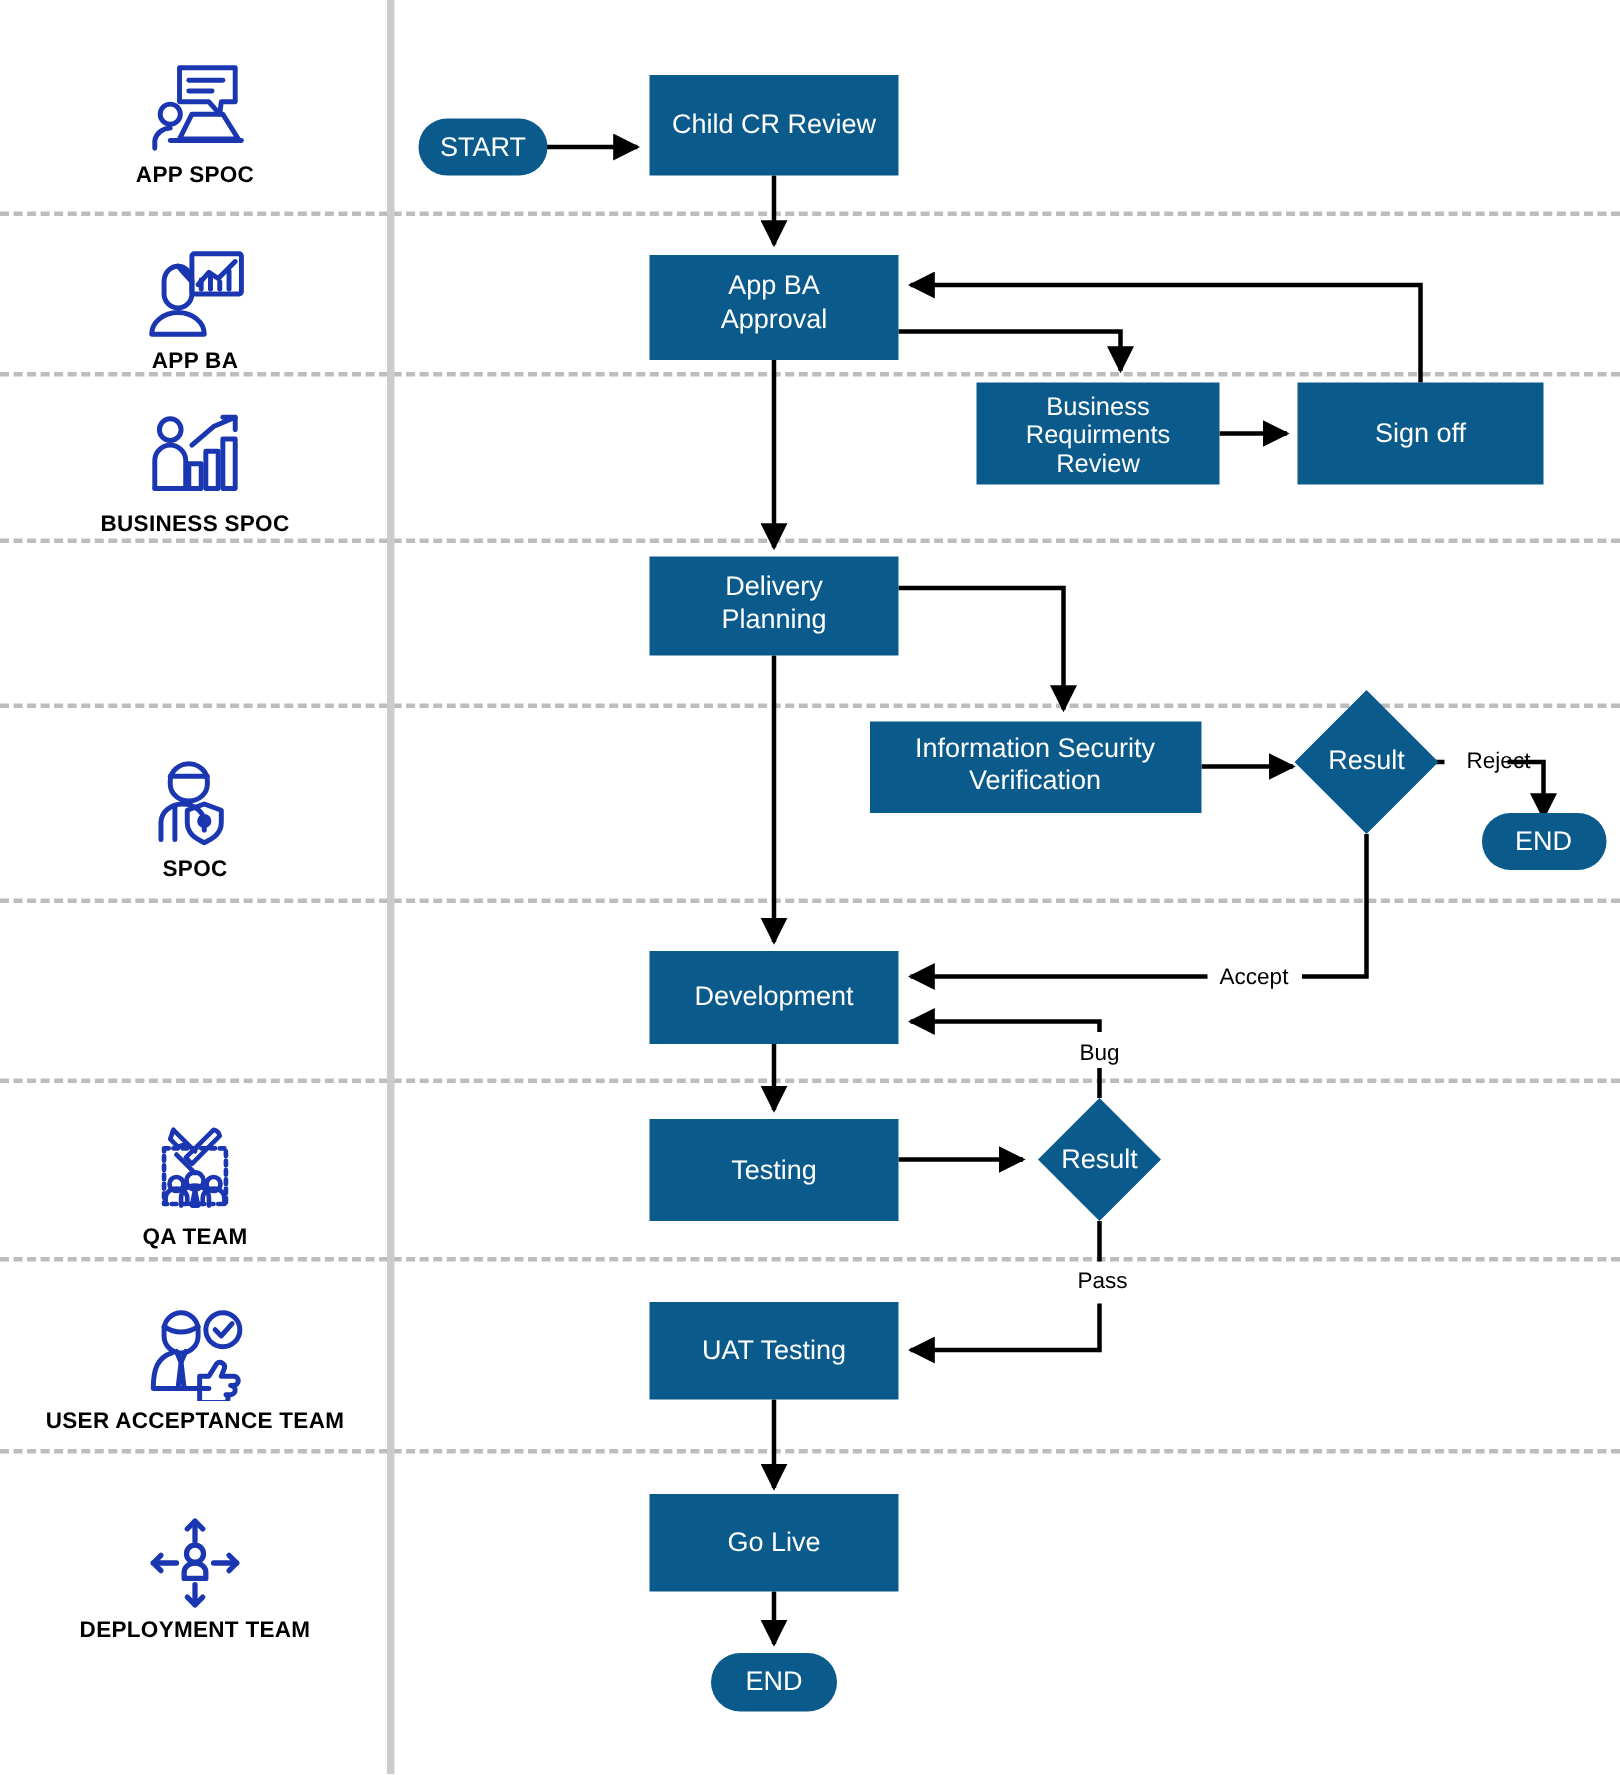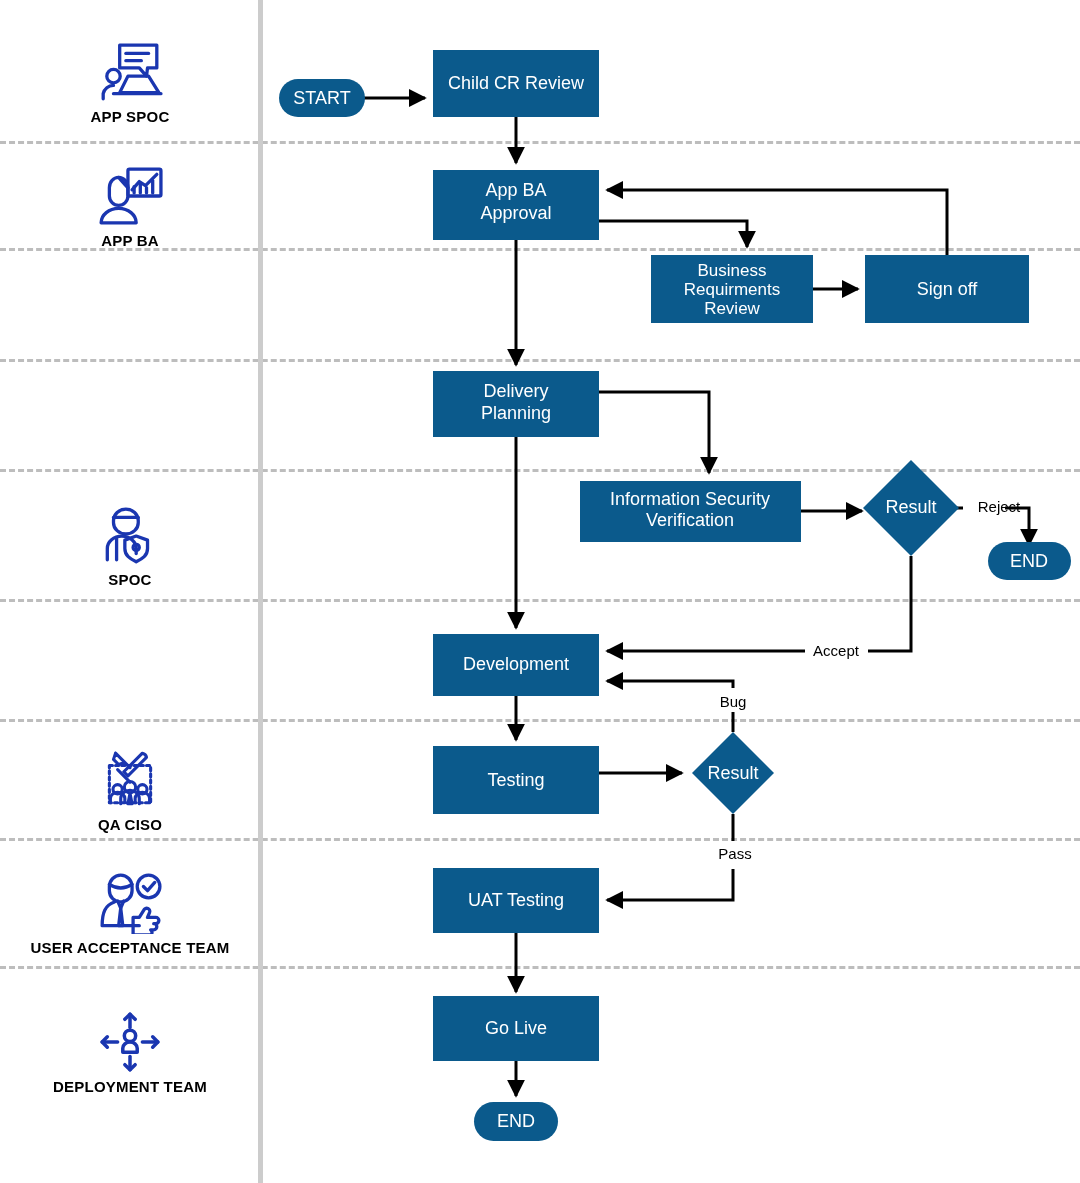--- a/index.html
+++ b/index.html
@@ -76,20 +76,35 @@
           <line x1="48" y1="27" x2="48" y2="22"></line>
             <line x1="54" y1="27" x2="54" y2="15"></line>
           <path d="M12 22 a9 10 0 0 1 18 0 v8 a9 9 0 0 1 -18 0 Z"></path>
           <path d="M21 12 q6 7 9 10"></path>
           <path d="M4 56 a17 14 0 0 1 34 0 Z"></path>
         </g>
       </svg>
       <div class="lane-title">APP BA</div>
     </div>
 
+    <div class="lane-label" style="top:248px;height:111px">
+      <svg class="lane-icon" viewBox="0 0 64 60">
+        <g fill="none" stroke="#1a36b0" stroke-width="3.2" stroke-linecap="round" stroke-linejoin="round">
+          <circle cx="16" cy="12" r="7"></circle>
+          <path d="M6 50 v-18 a10 10 0 0 1 20 0 v18"></path>
+          <line x1="6" y1="50" x2="30" y2="50"></line>
+          <rect x="28" y="34" width="8" height="16"></rect>
+          <rect x="39" y="26" width="8" height="24"></rect>
+          <rect x="50" y="18" width="8" height="32"></rect>
+          <polyline points="30,22 44,10 58,4"></polyline>
+          <polyline points="50,4 58,4 58,12"></polyline>
+        </g>
+      </svg>
+      <div class="lane-title">BUSINESS SPOC</div>
+    </div>
 
 
     <div class="lane-label" style="top:469px;height:130px">
       <svg class="lane-icon" viewBox="0 0 64 60">
         <g fill="none" stroke="#1a36b0" stroke-width="3.2" stroke-linecap="round" stroke-linejoin="round">
           <path d="M16 16 a12 11 0 0 1 24 0 v2 a12 11 0 0 1 -24 0 Z"></path>
           <line x1="16" y1="13" x2="40" y2="13"></line>
           <path d="M10 54 v-11 a14 12 0 0 1 28 0"></path>
           <line x1="19" y1="33" x2="19" y2="54"></line>
           <path d="M38 31 l11 4 v8 c0 7 -5 10 -11 13 c-6 -3 -11 -6 -11 -13 v-8 Z"></path>
@@ -110,21 +125,21 @@
           <path d="M20 20 l12 12"></path>
           <circle cx="20" cy="39" r="4.5"></circle>
             <path d="M13 52 v-4 a7 6 0 0 1 14 0 v4"></path>
           <circle cx="44" cy="39" r="4.5"></circle>
             <path d="M37 52 v-4 a7 6 0 0 1 14 0 v4"></path>
           <circle cx="32" cy="37" r="5.5"></circle>
             <path d="M23 53 v-5 a9 8 0 0 1 18 0 v5"></path>
           <path d="M32 43 l-2 10 h4 Z"></path>
         </g>
       </svg>
-      <div class="lane-title">QA CISO</div>
+      <div class="lane-title">QA TEAM</div>
     </div>
 
     <div class="lane-label" style="top:966px;height:150px">
       <svg class="lane-icon" viewBox="0 0 64 60">
         <g fill="none" stroke="#1a36b0" stroke-width="3.4" stroke-linecap="round" stroke-linejoin="round">
           <circle cx="32" cy="24" r="5.5"></circle>
           <path d="M25 40 v-4 a7 6 0 0 1 14 0 v4 Z"></path>
           <line x1="32" y1="16" x2="32" y2="3"></line>
             <polyline points="27,8 32,3 37,8"></polyline>
           <line x1="32" y1="44" x2="32" y2="57"></line>

